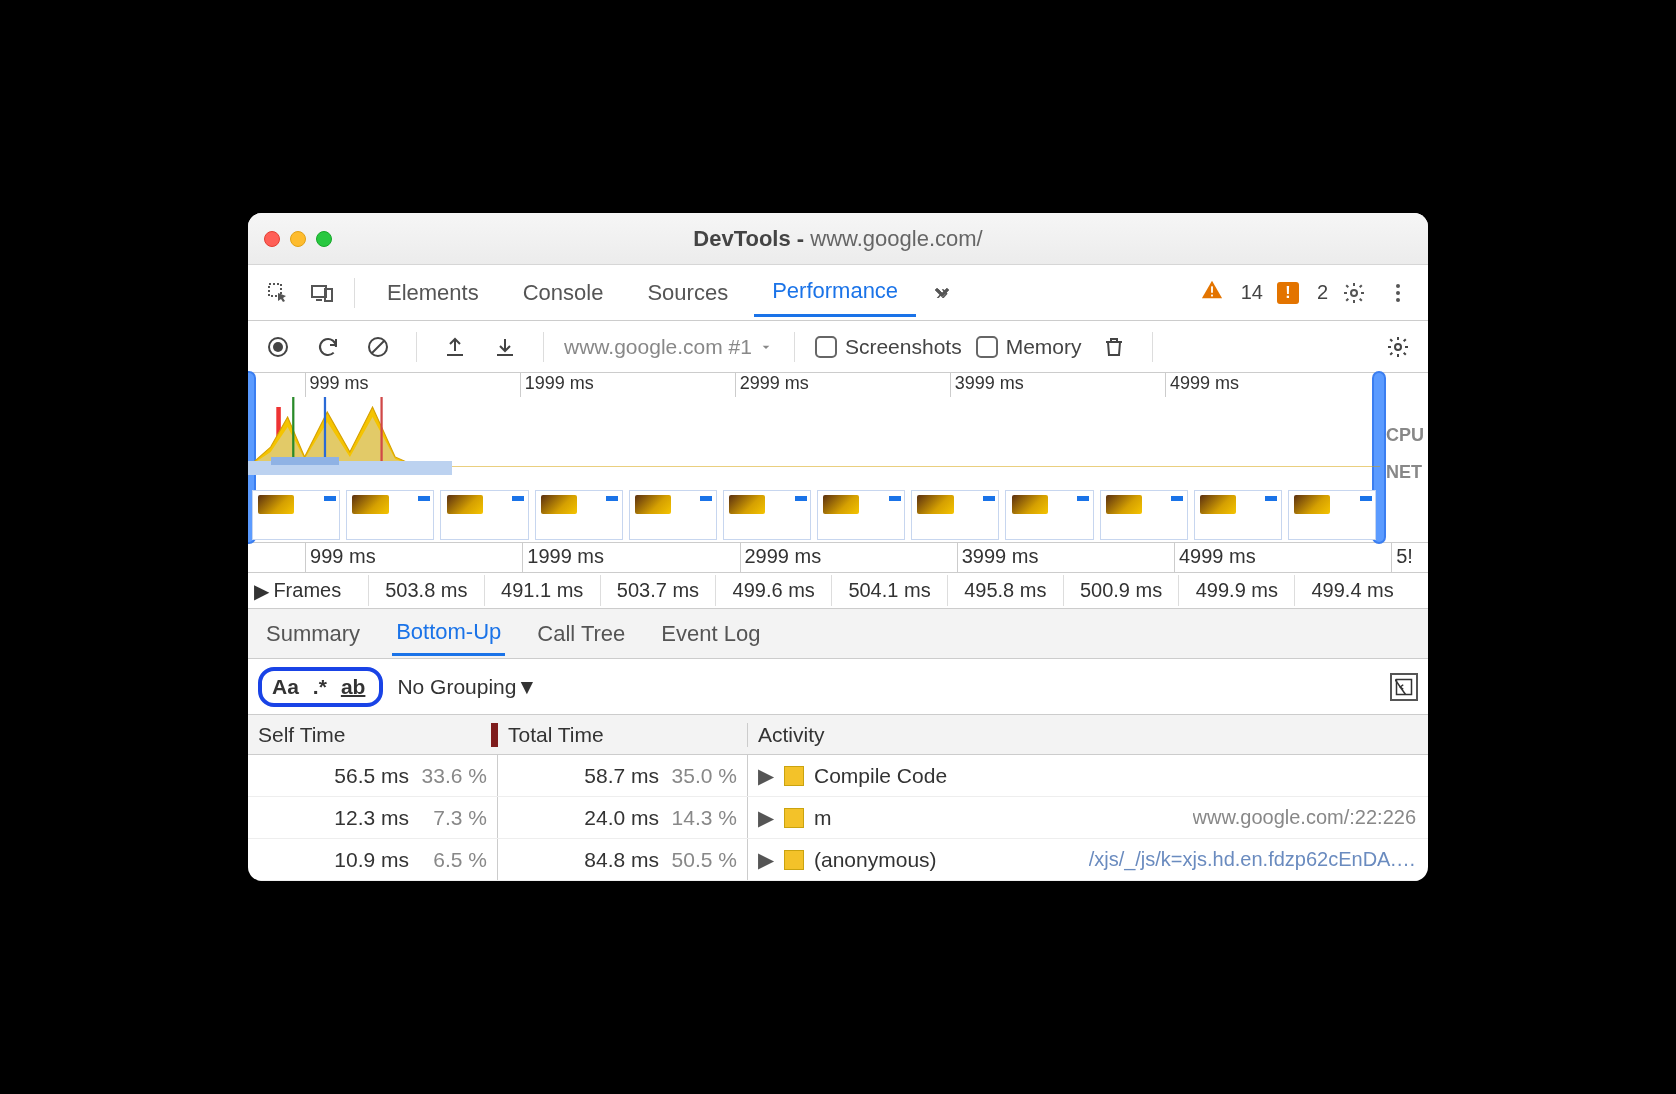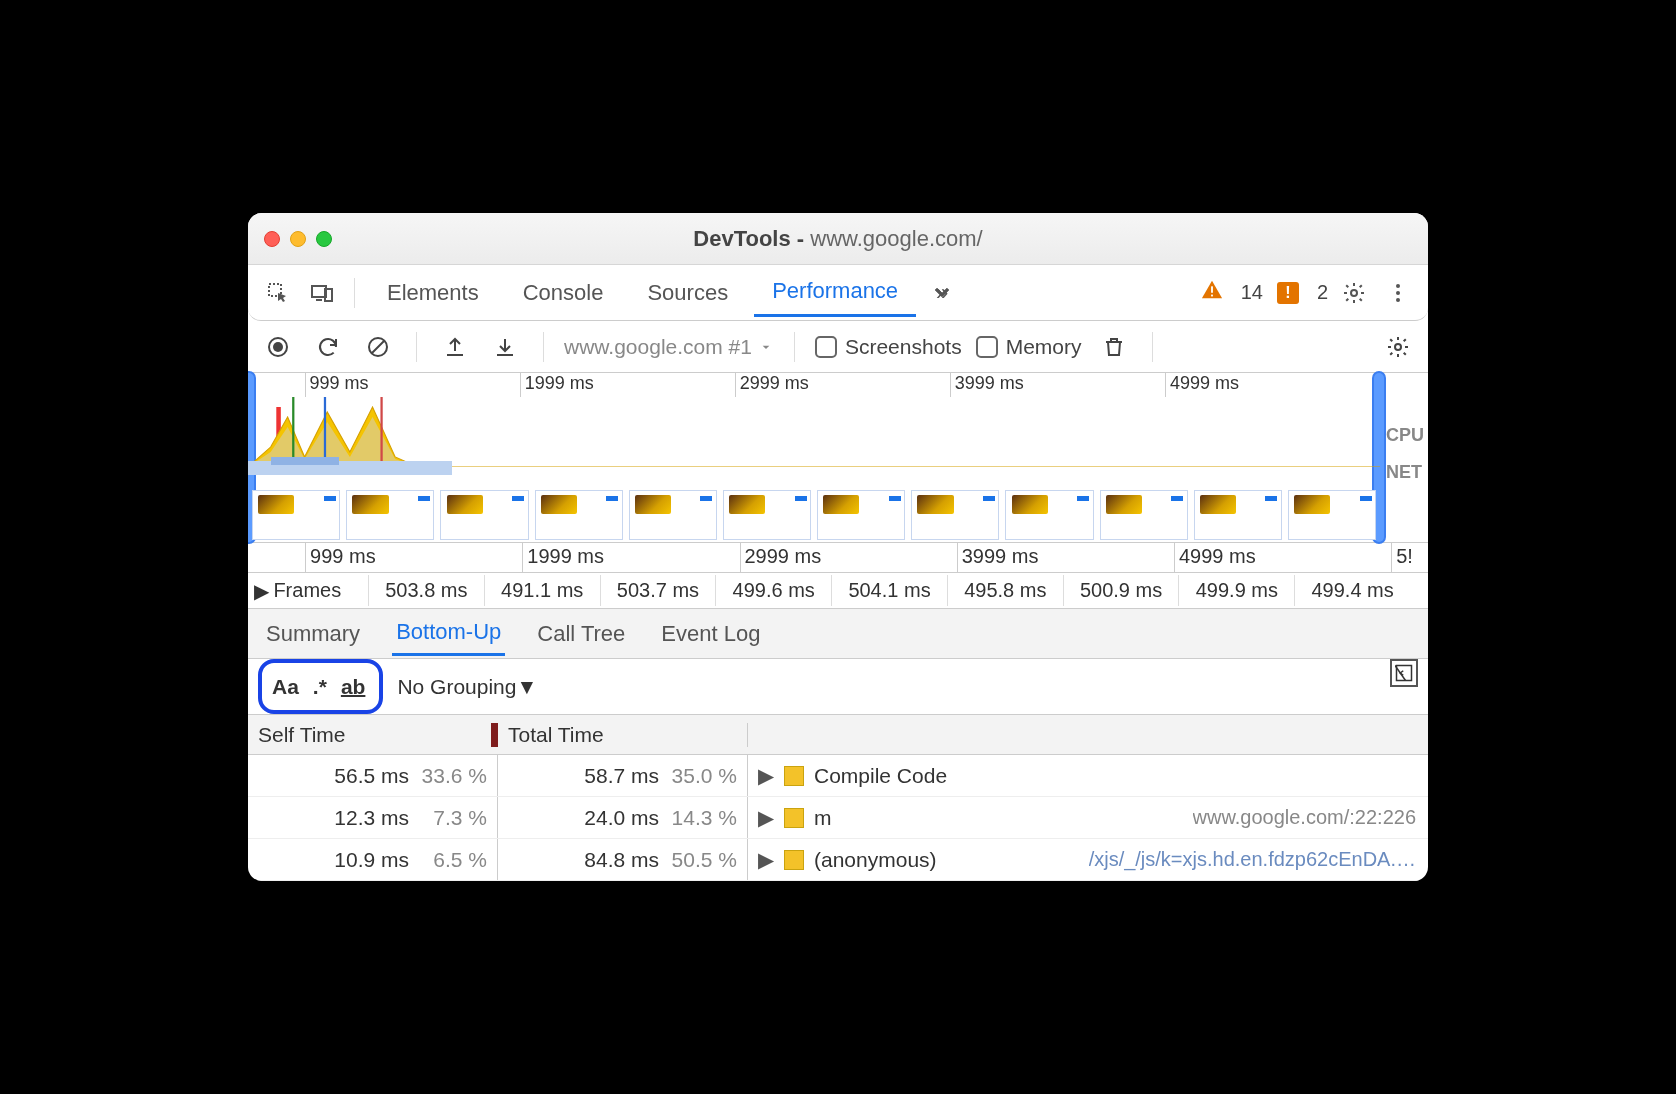--- a/index.html
+++ b/index.html
@@ -33,21 +33,21 @@
   }
   .traffic { display: flex; gap: 10px; }
   .tl { width: 16px; height: 16px; border-radius: 50%; }
   .tl.red { background:#ff5f57; border:1px solid #e33e32; }
   .tl.yellow { background:#febc2e; border:1px solid #e1a116; }
   .tl.green { background:#28c840; border:1px solid #17a82a; }
   .titlebar .title { position:absolute; left:0; right:0; text-align:center; font-weight:600; font-size:22px; color:#444; pointer-events:none; }
   .titlebar .title .sub { font-weight:400; color:#666; }
 
   .maintabs {
-    display:flex; align-items:center; height:56px; border-bottom:1px solid #ccc; padding:0 12px; gap:8px;border-radius:13px;
+    display:flex; align-items:center; height:56px; border-bottom:1px solid #ccc; padding:0 12px; gap:8px;
   }
   .icon-btn { width:36px; height:36px; display:flex; align-items:center; justify-content:center; color:#555; border-radius:4px; }
   .icon-btn svg { width:24px; height:24px; }
   .vsep { width:1px; height:30px; background:#ddd; margin:0 6px; }
 
   .tabitem { padding:10px 18px; color:#555; font-size:22px; cursor:default; }
   .tabitem.active { color:#1a73e8; border-bottom:3px solid #1a73e8; }
 
   .spacer { flex:1; }
   .warn-group { display:flex; gap:14px; align-items:center; font-size:20px; }
@@ -92,21 +92,21 @@
   .framesrow .lbl { width:120px; display:flex; align-items:center; gap:4px; padding-left:6px; background:#fff; z-index:2; }
   .framesrow .cells { display:flex; flex:1; overflow:hidden; }
   .framesrow .cells span { flex:1; white-space:nowrap; padding:4px 2px; border-left:1px solid #ddd; text-align:center; }
 
   .subtabs {
     display:flex; height:50px; border-bottom:1px solid #ccc; align-items:center; gap:28px; padding:0 14px; font-size:22px; background:#f3f3f3;
   }
   .subtabs .tabitem { padding:8px 4px; }
 
   .filterbar {
-    display:flex; height:56px; border-bottom:1px solid #ccc; padding:0 10px; gap:14px; font-size:21px;
+    display:flex; align-items:center; height:56px; border-bottom:1px solid #ccc; padding:0 10px; gap:14px; font-size:21px;
   }
   .pill {
     display:flex; align-items:center; gap:14px; border:4px solid #1943e6; border-radius:16px; padding:4px 14px 4px 10px;
   }
   .pill span { font-weight:700; color:#333; }
   .pill .ab { text-decoration: underline; text-decoration-thickness:2px; }
   .filterinput {
     width:250px; height:36px; border:1px solid #aaa; border-radius:4px; padding:0 10px; font:inherit; color:#333;
   }
   .grouping { display:flex; align-items:center; color:#333; }
@@ -371,20 +371,21 @@
           <rect x="2" y="2" width="20" height="20"></rect>
           <line x="14" y1="2" x2="14" y2="22"></line>
           <path d="M11 9l-4 3 4 3"></path>
         </svg>
     </div>
   </div>
 
   <div class="tableheader">
     <div class="col-self">Self Time</div>
     <div class="col-total">Total Time</div>
+    <div class="col-act">Activity</div>
     <div class="scrollgutter"></div>
   </div>
 
   <div class="tbody" id="tbody">
       <div class="row">
     <div class="cell self">
       <div class="barfill sel" style="width:100%"></div>
       <span>56.5 ms</span>
       <span class="pct">33.6 %</span>
     </div>

